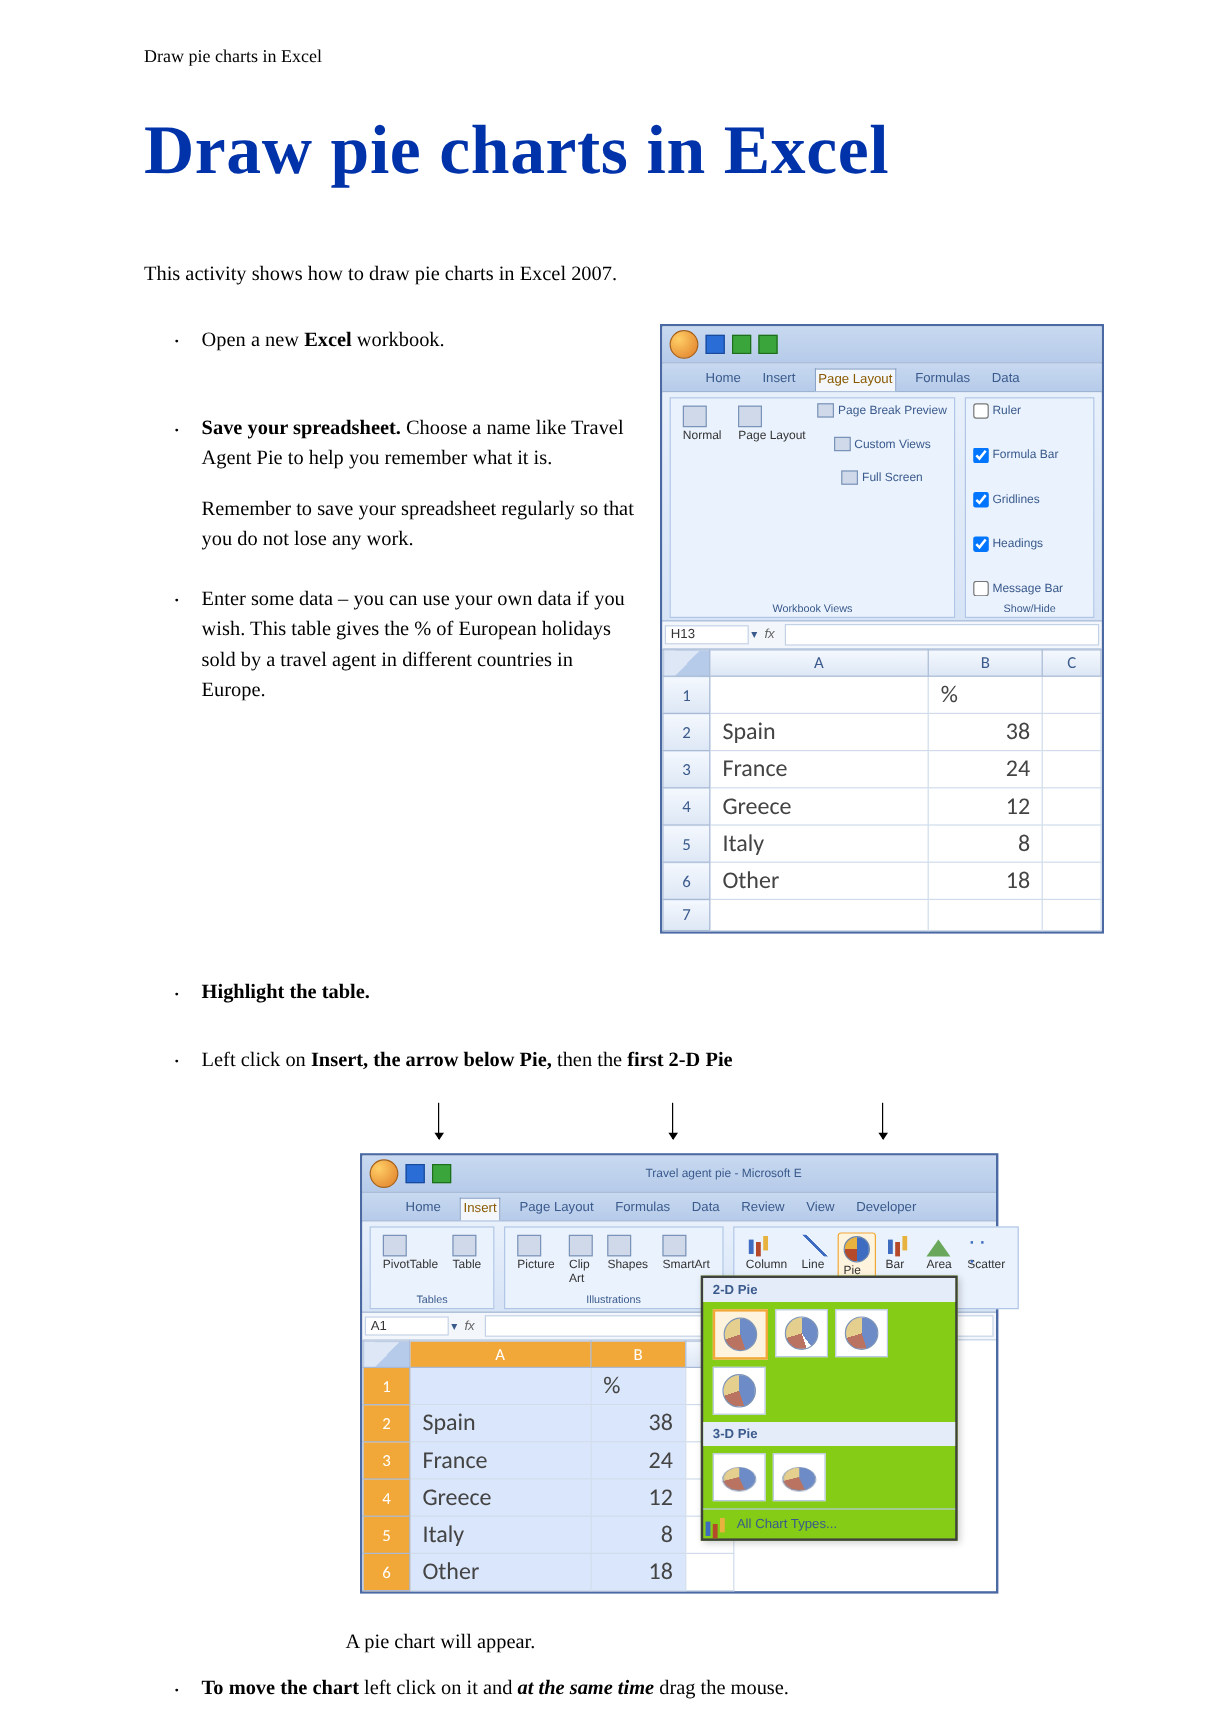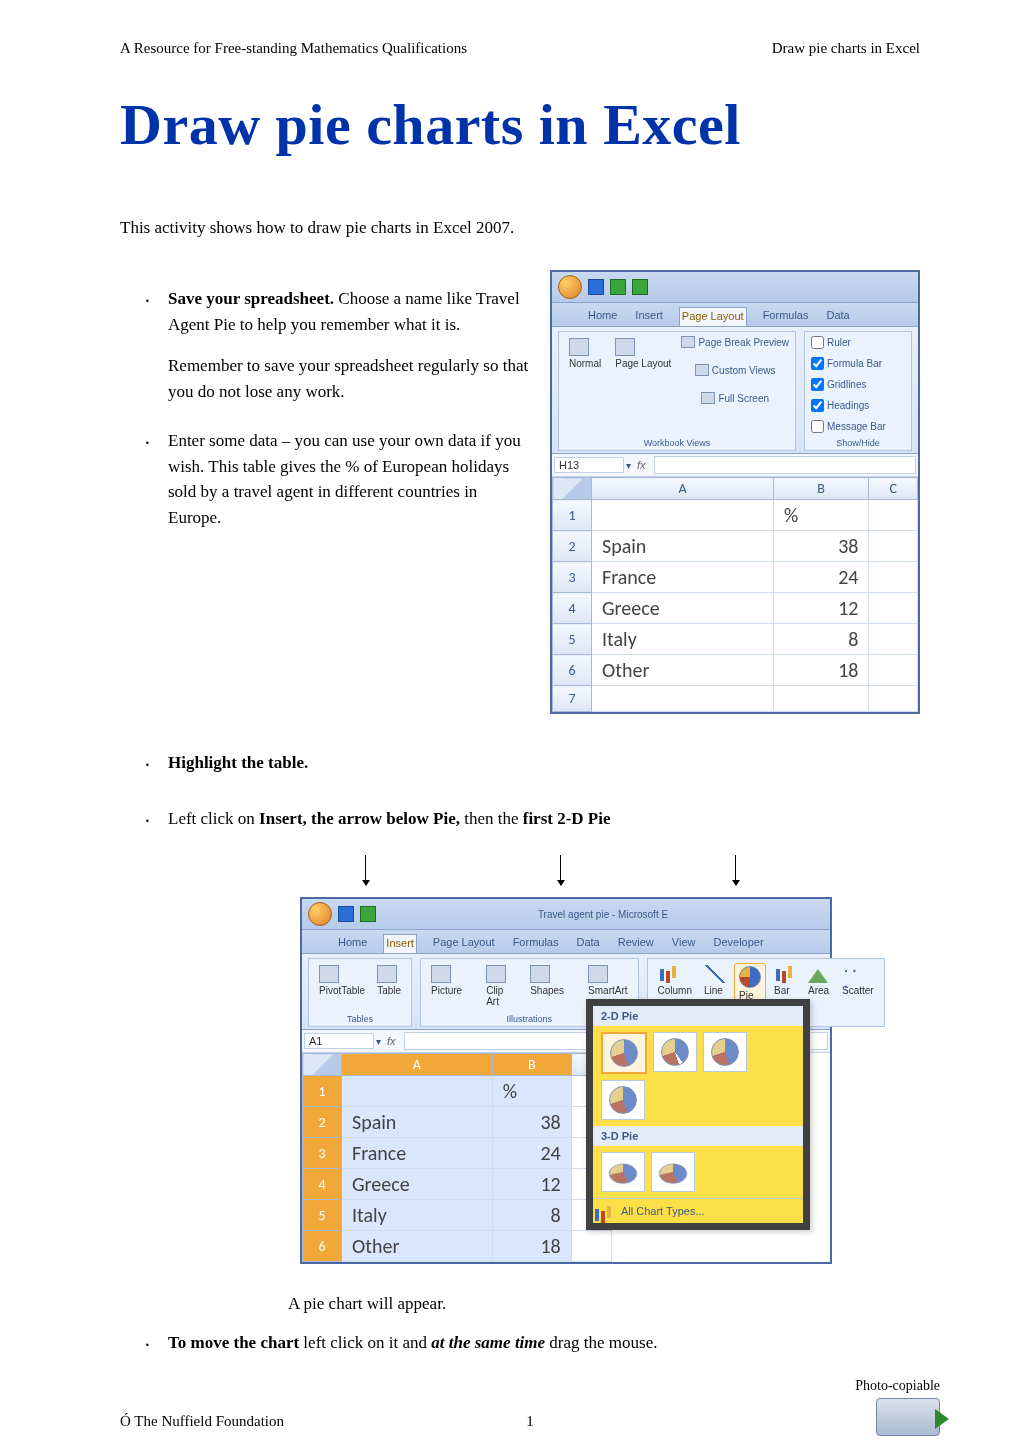--- a/index.html
+++ b/index.html
@@ -125,21 +125,21 @@
     position: relative;
     min-height: 60px;
   }
   .rgroup .group-caption {
     text-align: center;
     color: #3a5a8c;
     font-size: 9px;
     margin-top: auto;
     padding-top: 3px;
   }
-  .rgroup .row-opts { display: flex; gap: 8px; flex-wrap: wrap; }
+  .rgroup .row-opts { display: flex; gap: 24px; flex-wrap: wrap; }
   .rgroup .opt { display: flex; align-items: center; gap: 3px; color: #3a5a8c; white-space: nowrap; }
   .rgroup .opt input { margin: 0; }
   .rgroup .big-btn {
     display:flex; flex-direction:column; align-items:flex-start; gap:2px;
     padding:2px 4px;
   }
   .rgroup .ico {
     width: 18px; height: 16px; display: inline-block;
     background: #cfd9ea; border:1px solid #7a93b8;
   }
@@ -214,25 +214,25 @@
   .sheet td.cell {
     border-right: 1px solid #d0dceb;
     border-bottom: 1px solid #d0dceb;
     padding: 3px 10px;
     color: #444;
   }
   .sheet td.cell.num { text-align: right; }
   .sheet td.cell.sel { background: #d9e6fb; }
   .gallery {
     position:absolute;
-    right: 20px;
+    right: 32px;
     top: 100px;
     width: 210px;
-    background: #fde047;
-    border:7px solid #404040;
+    background: #84cc16;
+    border:2px solid #404040;
     box-shadow: 2px 2px 6px rgba(0,0,0,.2);
     font-size: 11px;
     color:#3a5a8c;
   }
   .gallery .ghdr { padding: 4px 8px; background: #e4ecf9; font-weight: bold; }
   .gallery .grow { display:flex; gap:6px; padding:6px 8px; flex-wrap:wrap; }
   .gallery .gitem {
     width: 42px; height: 38px; border:1px solid #b8c9e2; background:#fff;
     display:flex; align-items:center; justify-content:center;
     cursor:pointer;
@@ -289,21 +289,20 @@
     border-top:10px solid transparent; border-bottom:10px solid transparent; border-left:14px solid #2a8a2a;
   }
   .clear { clear: both; }
 </style>
 </head>
 <body>
 
 <div class="page">
 
   <div class="running-head">
-    <span>A Resource for Free-standing Mathematics Qualifications</span>
     <span>Draw pie charts in Excel</span>
   </div>
 
   <h1 class="main-title">Draw pie charts in Excel</h1>
 
   <p class="intro">This activity shows how to draw pie charts in Excel 2007.</p>
 
   <div class="float-fig excel-frame ex1">
 
     <div class="ribbon-row">
@@ -431,20 +430,23 @@
         <td class="rowhdr">7</td>
         <td class="cell"></td>
         <td class="cell"></td>
         <td class="cell"></td>
       </tr>
     </tbody>
       </table>
   </div>
 
   <ul class="bullets">
+    <li>
+      <span>Open a new </span><b>Excel</b><span> workbook.</span>
+    </li>
     <li style="max-width:460px; margin-top:48px;">
       <b>Save your spreadsheet.</b><span>  Choose a name like Travel Agent Pie to help you remember what it is.</span>
       <p style="margin:16px 0 0 0;">Remember to save your spreadsheet regularly so that you do not lose any work.</p>
     </li>
     <li style="max-width:420px;">
       <span>Enter some data – you can use your own data if you wish.  This table gives the % of European holidays sold by a travel agent in different countries in Europe.</span>
     </li>
   </ul>
 
   <div class="clear"></div>
@@ -492,21 +494,21 @@
               <span>PivotTable</span>
             </div>
           <div class="big-btn">
               <span class="ico"></span>
               <span>Table</span>
             </div>
         </div>
         <div class="group-caption">Tables</div>
       </div>
       <div class="rgroup">
-        <div style="display:flex;gap:16px;">
+        <div style="display:flex;gap:4px;">
           <div class="big-btn">
               <span class="ico"></span>
               <span>Picture</span>
             </div>
           <div class="big-btn">
               <span class="ico"></span>
               <span>Clip Art</span>
             </div>
           <div class="big-btn">
               <span class="ico"></span>

